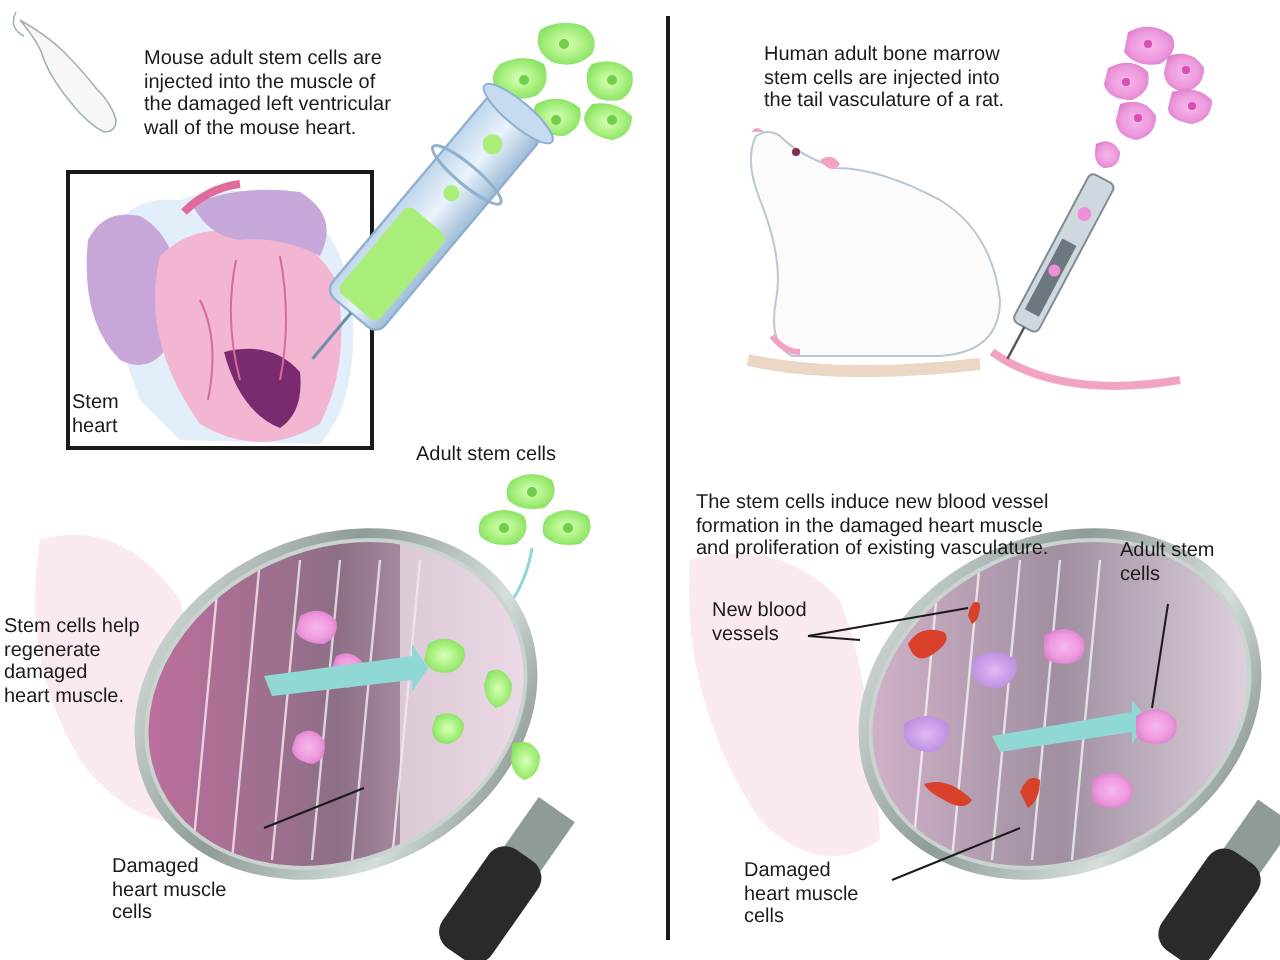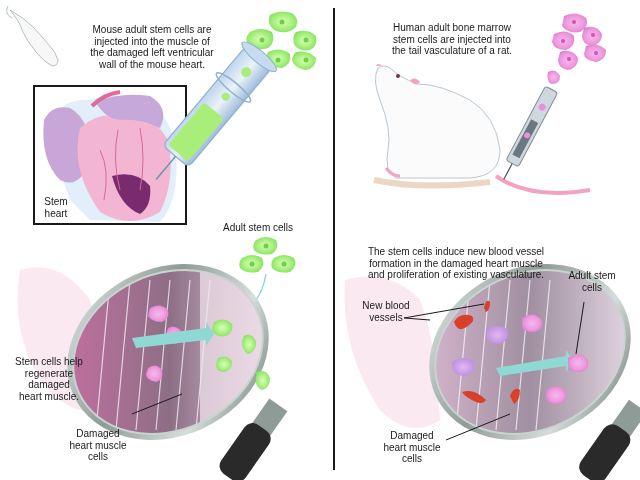--- a/index.html
+++ b/index.html
@@ -7,21 +7,20 @@
     width: 640px; height: 480px; overflow: hidden;
     background: #ffffff;
     font-family: "Liberation Sans", "DejaVu Sans", sans-serif;
     position: relative;
     color: #1a1a1a;
   }
   .label {
     position: absolute;
     font-size: 10px;
     line-height: 11.5px;
-    text-align: center;
     color: #1a1a1a;
     white-space: pre-line;
   }
   .divider {
     position: absolute; left: 333px; top: 8px; width: 2px; height: 462px;
     background: #1a1a1a;
   }
   svg { position: absolute; left: 0; top: 0; }
 </style>
 </head>
@@ -223,21 +222,21 @@
 
 <div class="divider"></div>
 
 <div class="label" style="left:72px; top:24px; width:160px;">Mouse adult stem cells are
 injected into the muscle of
 the damaged left ventricular
 wall of the mouse heart.</div>
 <div class="label" style="left:36px; top:196px; width:40px;">Stem
 heart</div>
 <div class="label" style="left:208px; top:222px; width:100px;">Adult stem cells</div>
-<div class="label" style="left:2px; top:308px; width:94px;margin-top:48px;">Stem cells help
+<div class="label" style="left:2px; top:308px; width:94px;">Stem cells help
 regenerate
 damaged
 heart muscle.</div>
 <div class="label" style="left:56px; top:428px; width:84px;">Damaged
 heart muscle
 cells</div>
 
 <div class="label" style="left:382px; top:22px; width:140px;">Human adult bone marrow
 stem cells are injected into
 the tail vasculature of a rat.</div>

